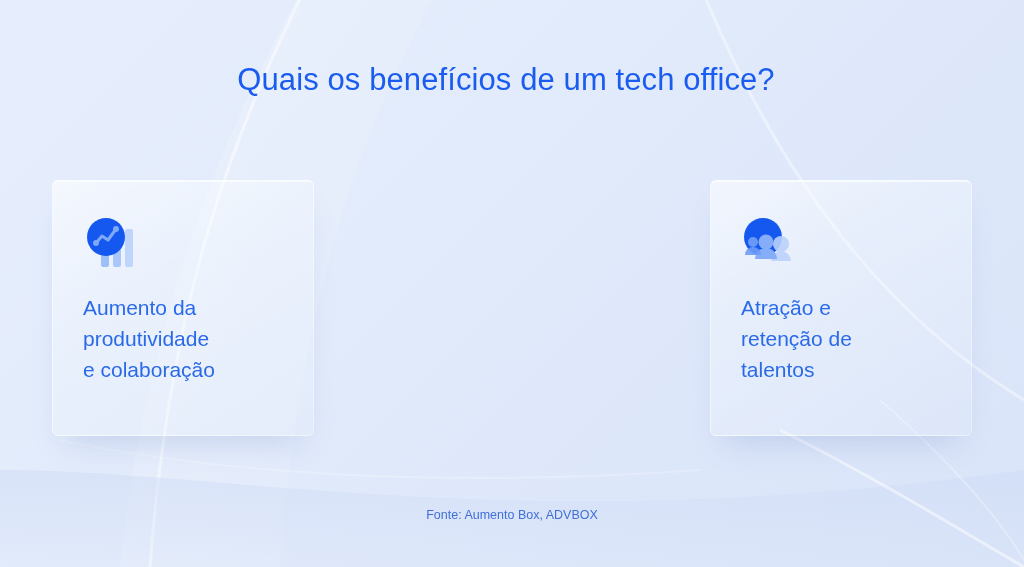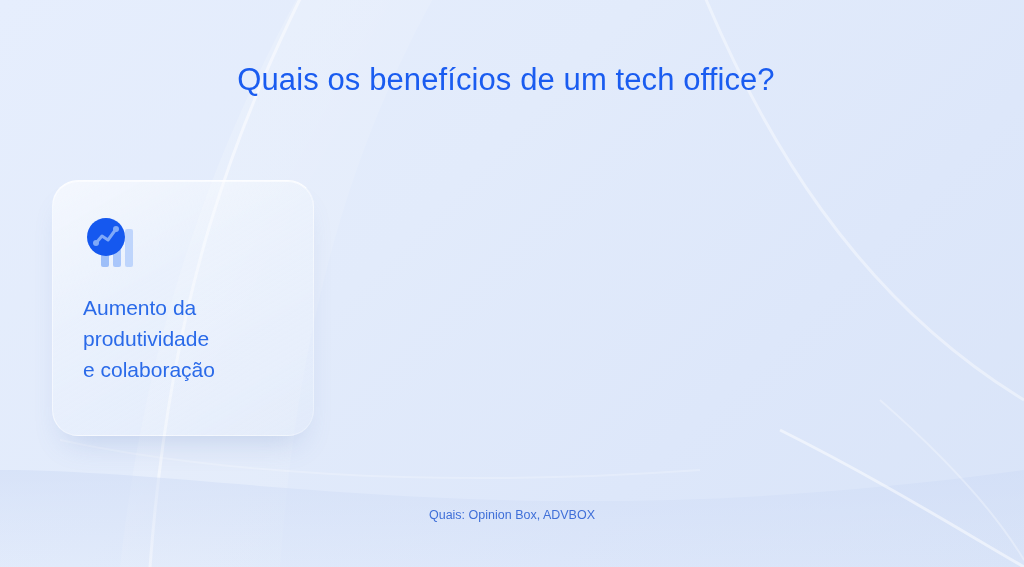--- a/index.html
+++ b/index.html
@@ -58,21 +58,21 @@
     height: 256px;
     display: flex;
     justify-content: space-between;
     z-index: 4;
   }
 
   .card {
     position: relative;
     width: 262px;
     height: 256px;
-    border-radius: 26px;
+    border-radius: 6px;
     background: linear-gradient(150deg,
                  rgba(255,255,255,0.58) 0%,
                  rgba(247,251,255,0.34) 38%,
                  rgba(232,240,253,0.16) 100%);
     border-top: 1px solid rgba(255,255,255,0.85);
     border-left: 1px solid rgba(255,255,255,0.55);
     border-right: 1px solid rgba(255,255,255,0.22);
     border-bottom: 1px solid rgba(255,255,255,0.30);
     box-shadow:
       0 18px 30px -14px rgba(110,140,200,0.30),
@@ -163,19 +163,35 @@
           <polyline points="13,26 19,19 25,23 33,12" fill="none" stroke="#7fa9f8" stroke-width="3" stroke-linecap="round" stroke-linejoin="round"></polyline>
           <circle cx="13" cy="26" r="3" fill="#7fa9f8"></circle>
           <circle cx="33" cy="12" r="3" fill="#7fa9f8"></circle>
         </svg>
       </div>
       <div class="card-text">Aumento da
 produtividade
 e colaboração</div>
     </div>
 
+    <div class="card">
+      <div class="card-icon">
+        <svg width="62" height="50" viewBox="0 0 62 50" xmlns="http://www.w3.org/2000/svg">
+          <circle cx="22" cy="20" r="19" fill="#1558ef"></circle>
+          <circle cx="40" cy="27" r="8" fill="#b9d0fb" opacity="0.9"></circle>
+          <path d="M 30 44 a 10 10 0 0 1 20 0 Z" fill="#b9d0fb" opacity="0.85"></path>
+          <circle cx="25" cy="25" r="7.5" fill="#86adf8"></circle>
+          <path d="M 14 42 a 11 11 0 0 1 22 0 Z" fill="#86adf8"></path>
+          <circle cx="12" cy="25" r="5" fill="#6d9cf6" opacity="0.95"></circle>
+          <path d="M 4 38 a 8 8 0 0 1 16 0 Z" fill="#6d9cf6" opacity="0.9"></path>
+        </svg>
+      </div>
+      <div class="card-text">Atração e
+retenção de
+talentos</div>
+    </div>
 
 
   </div>
 
-  <div class="source">Quais: Opinion Box, ADVBOX</div>
+  <div class="source">Fonte: Aumento Box, ADVBOX</div>
 
 </div>
 
 </body></html>

